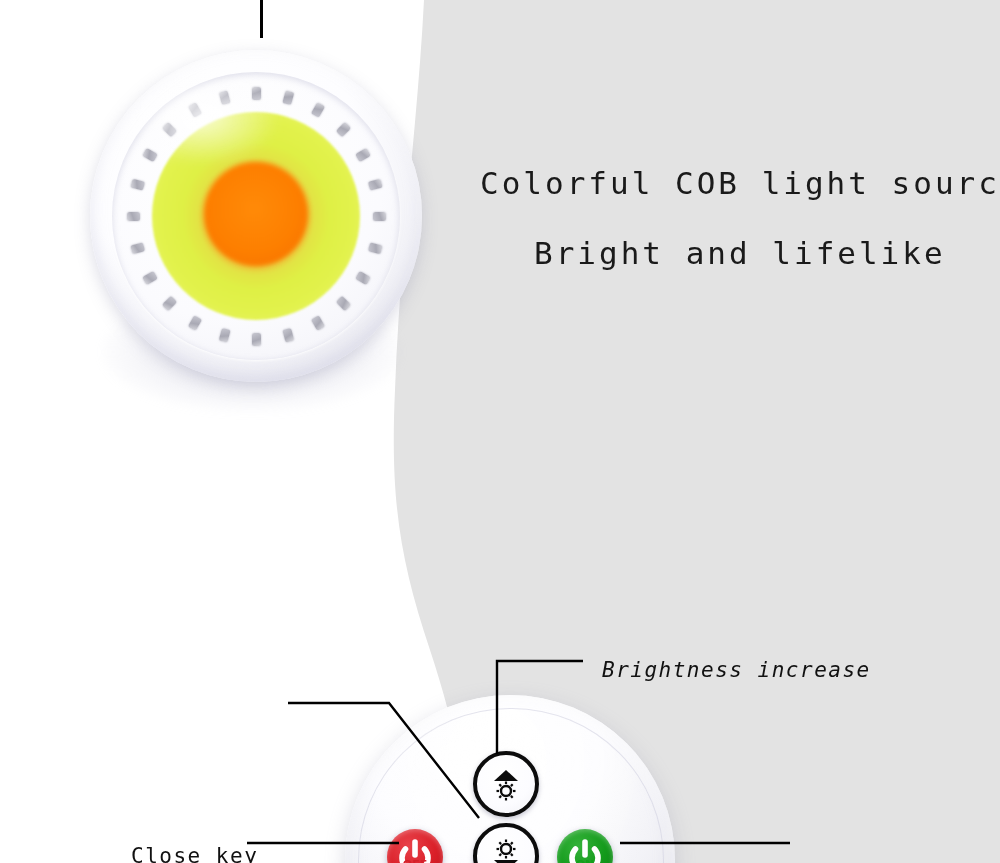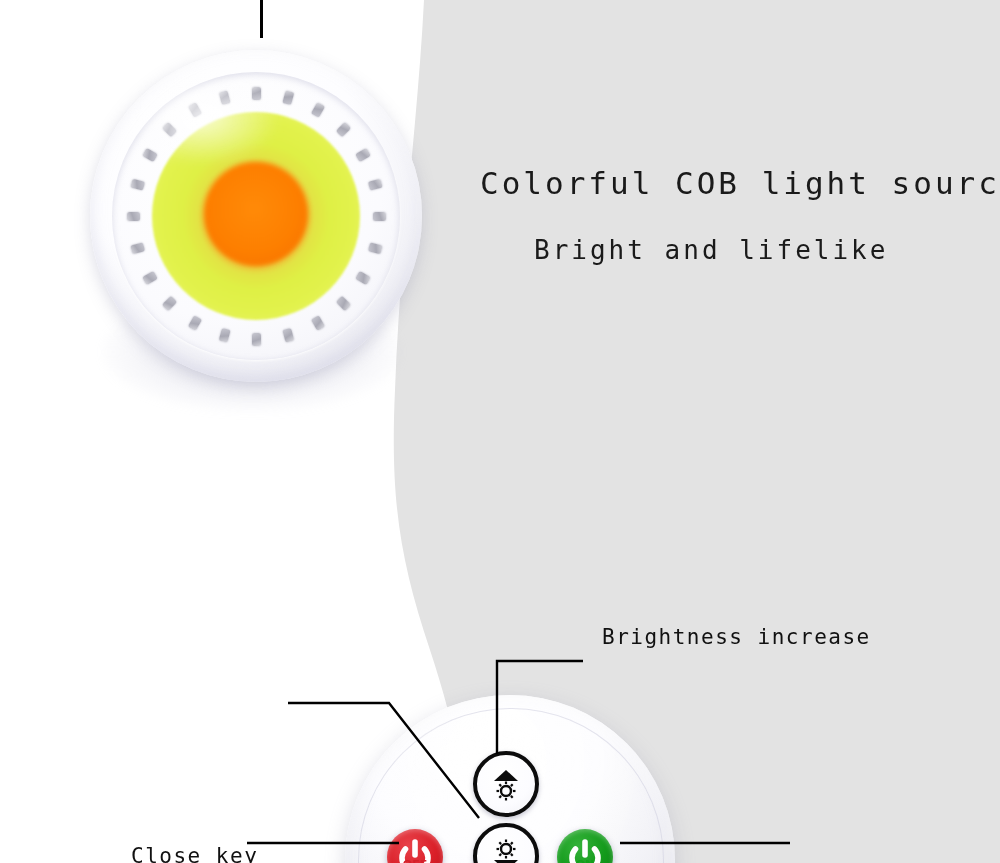--- a/index.html
+++ b/index.html
@@ -42,21 +42,21 @@
     font-weight: 400;
   }
   #headline-1 {
     left: 480px;
     top: 165px;
     font-size: 31px;
   }
   #headline-2 {
     left: 534px;
     top: 235px;
-    font-size: 26px;
+    font-size: 31px;
   }
 
   
   #cob-module {
     position: absolute;
     left: 82px;
     top: 42px;
     width: 348px;
     height: 348px;
   }
@@ -235,21 +235,21 @@
 
   
   .callout {
     position: absolute;
     color: #111111;
     font-family: "DejaVu Sans Mono", "Liberation Mono", monospace;
     font-size: 21px;
     letter-spacing: 1.5px;
     white-space: nowrap;
   }
-  #label-brightness-increase { left: 602px; top: 625px; }
+  #label-brightness-increase { left: 602px; top: 658px; font-style: italic; }
   #label-brightness-reduction { left: 72px; top: 672px; }
   #label-close-key { left: 131px; top: 828px; margin-top: 16px; }
   #label-open-button { left: 800px; top: 828px; }
 
   
   #leader-lines {
     position: absolute;
     left: 0; top: 0;
     width: 1000px; height: 863px;
     pointer-events: none;

